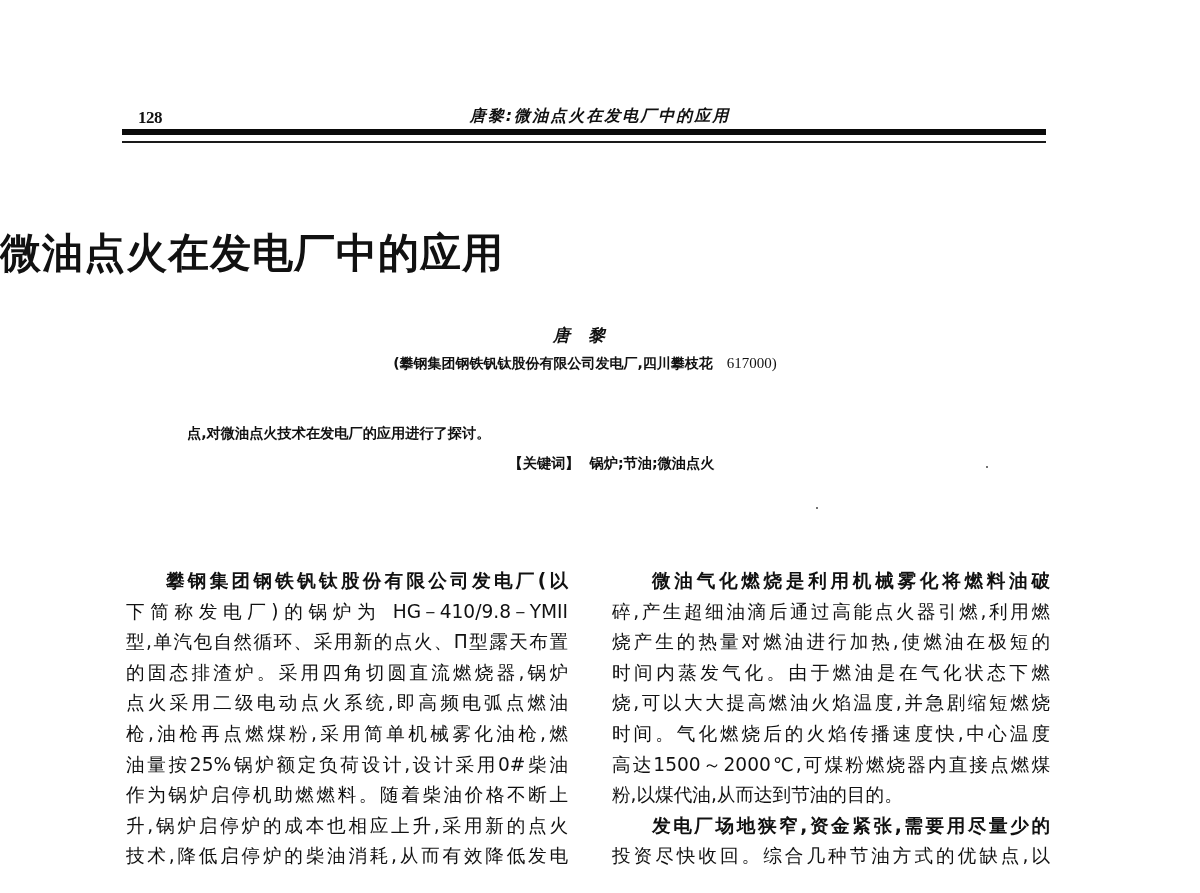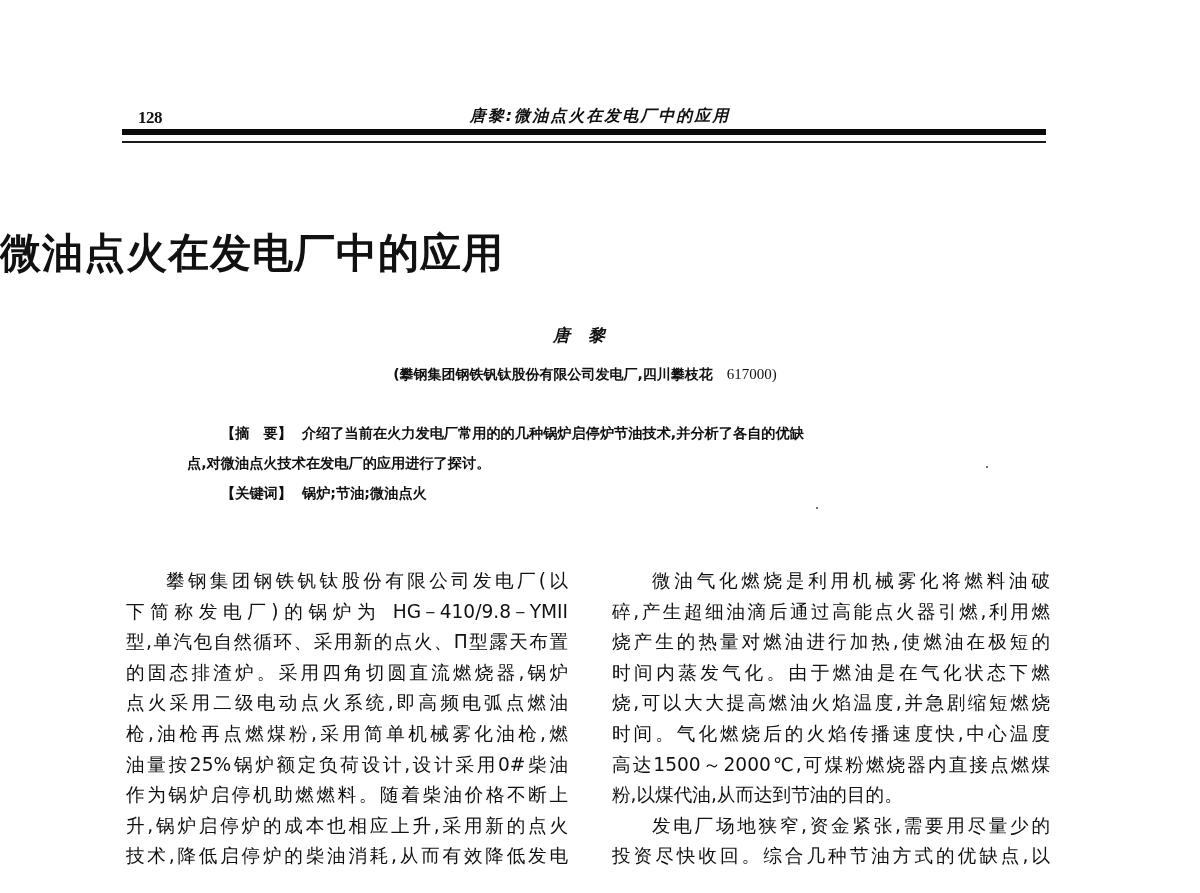--- a/index.html
+++ b/index.html
@@ -29,61 +29,58 @@
       font-family: "DejaVu Serif", serif; font-weight: bold; font-size: 41px;
       letter-spacing: 1px;
     }
     .author {
       position: absolute; left: 0; width: 1170px; top: 324px; text-align: center;
       font-family: "DejaVu Sans", sans-serif; font-weight: bold; font-style: italic;
       font-size: 17px; letter-spacing: 18px; padding-left: 6px; box-sizing: border-box;
     }
     .affiliation {
       position: absolute; left: 0; width: 1170px; top: 355px; text-align: center;
-      font-family: "DejaVu Sans", sans-serif; font-weight: bold; font-size: 14px; margin-top: 11px;
+      font-family: "DejaVu Sans", sans-serif; font-weight: bold; font-size: 14px;
     }
     .affiliation .zip { margin-left: 14px; font-family: "Liberation Serif", serif; font-weight: normal; font-size: 15px; }
     .abstract {
       position: absolute; left: 187px; width: 815px; top: 418px;
       font-family: "DejaVu Sans", sans-serif; font-size: 14.2px; line-height: 30px; font-weight: bold;
     }
     .abstract p { margin: 0; }
     .abstract .first { text-indent: 34px; }
     .abstract .label { margin-right: 10px; }
-    .abstract .kw { padding-left: 34px; }
+    .abstract .kw { padding-left: 34px; text-align: center; }
     .column {
       position: absolute; top: 566px;
       font-family: "DejaVu Sans", sans-serif; font-size: 18.6px; line-height: 30.6px;
       text-align: justify; text-align-last: justify;
     }
     .column .line { display: block; white-space: nowrap; text-align: justify; text-align-last: justify; }
-    .column .indent { padding-left: 40px; }
+    .column .indent { padding-left: 40px; font-weight: bold; }
     .col-left { left: 126px; width: 442px; }
     .col-right { left: 612px; width: 438px; }
     .column .last-line { text-align-last: left; }
     .speck { position: absolute; width: 2px; height: 2px; background: #444; border-radius: 1px; }
   </style>
 </head>
 <body>
 
 <div class="page-number">128</div>
 <div class="running-head">唐黎:微油点火在发电厂中的应用</div>
 <div class="rule-thick"></div>
 <div class="rule-thin"></div>
 
 <div class="title">微油点火在发电厂中的应用</div>
 <div class="author">唐黎</div>
 <div class="affiliation">
   <span>(攀钢集团钢铁钒钛股份有限公司发电厂,四川攀枝花</span><span class="zip">617000)</span>
 </div>
 
 <div class="abstract">
-  <p class="first">
-    <span class="label">【摘　要】</span><span>介绍了当前在火力发电厂常用的的几种锅炉启停炉节油技术,并分析了各自的优缺</span>
-  </p>
   <p>点,对微油点火技术在发电厂的应用进行了探讨。</p>
   <p class="kw">
     <span class="label">【关键词】</span><span>锅炉;节油;微油点火</span>
   </p>
 </div>
 
 <div class="column col-left">
   <span class="line indent">攀钢集团钢铁钒钛股份有限公司发电厂(以</span>
   <span class="line">下简称发电厂)的锅炉为 HG－410/9.8－YMII</span>
   <span class="line">型,单汽包自然循环、采用新的点火、Π型露天布置</span>

